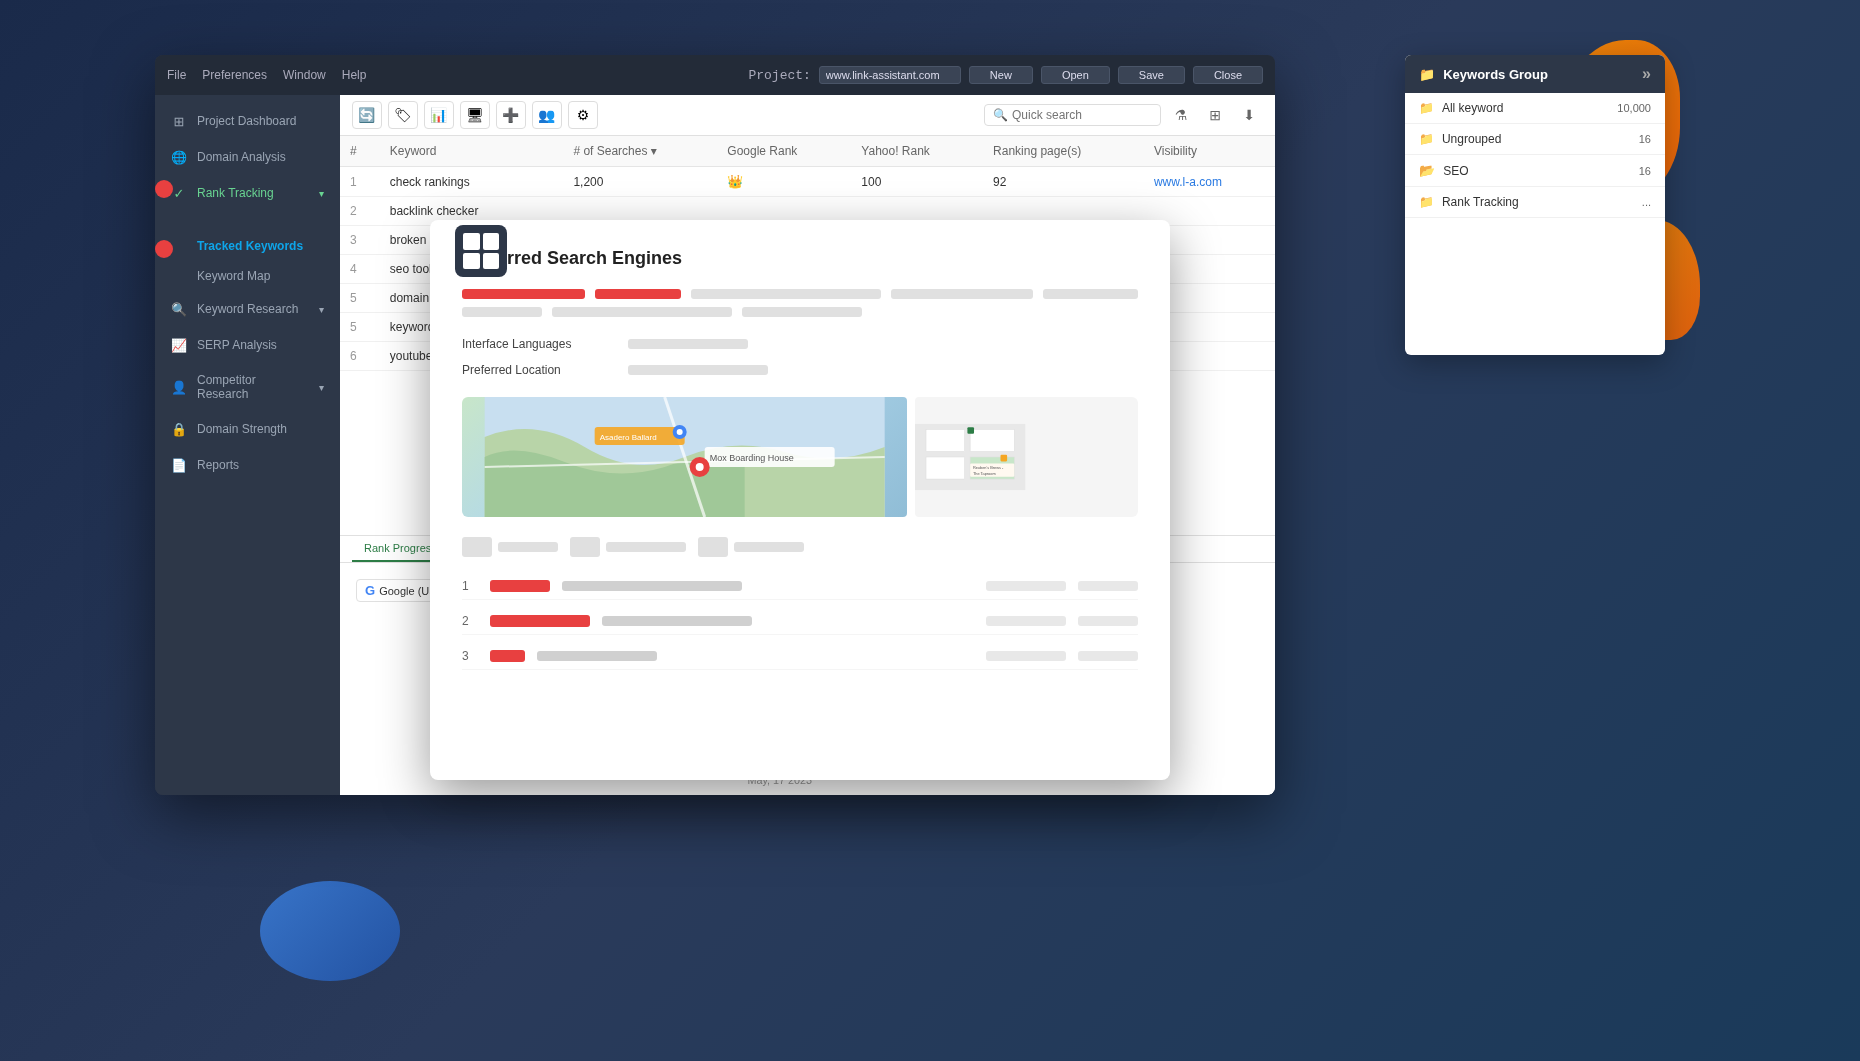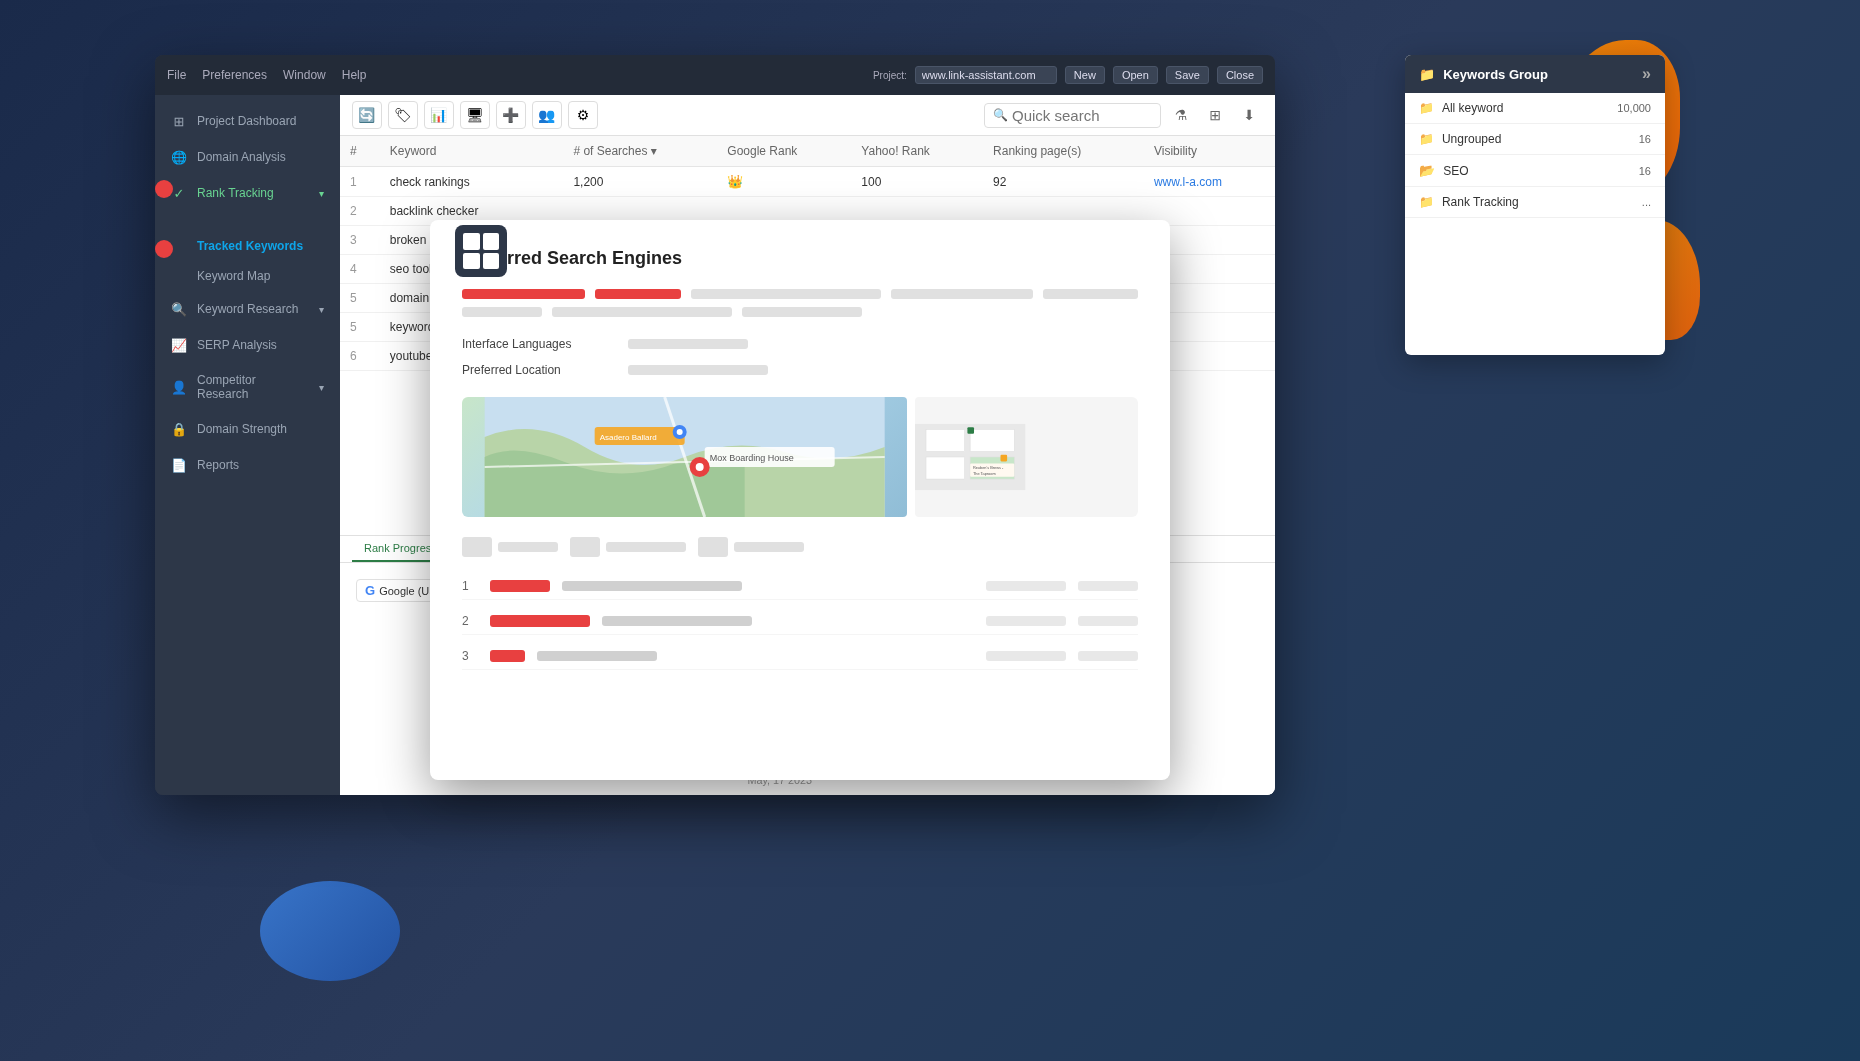--- a/index.html
+++ b/index.html
@@ -103,39 +103,40 @@
       cursor: pointer;
     }
     .title-bar-right {
       margin-left: auto;
       display: flex;
       align-items: center;
       gap: 8px;
     }
     .project-label {
       color: #aab;
-      font-size: 10px;
+      font-size: 13px;
+      font-family: Liberation Mono, monospace;
     }
     .project-select {
       background: #3a4455;
       border: 1px solid #4a5568;
       border-radius: 3px;
       color: #dde;
       font-size: 11px;
       padding: 2px 20px 2px 6px;
       appearance: none;
       cursor: pointer;
     }
     .tb-btn {
       background: #3a4455;
       border: 1px solid #4a5568;
       border-radius: 3px;
       color: #dde;
       font-size: 11px;
-      padding: 2px 8px;
+      padding: 2px 20px;
       cursor: pointer;
       display: flex;
       align-items: center;
       gap: 4px;
     }
 
     
     .app-body {
       display: flex;
       flex: 1;
@@ -253,21 +254,21 @@
       align-items: center;
       border: 1px solid #ddd;
       border-radius: 4px;
       padding: 3px 8px;
       gap: 4px;
       background: #fff;
     }
     .search-box input {
       border: none;
       outline: none;
-      font-size: 15px;
+      font-size: 12px;
       color: #999;
       width: 140px;
       background: transparent;
     }
     .toolbar-icon-btn {
       width: 28px;
       height: 28px;
       display: flex;
       align-items: center;
       justify-content: center;

